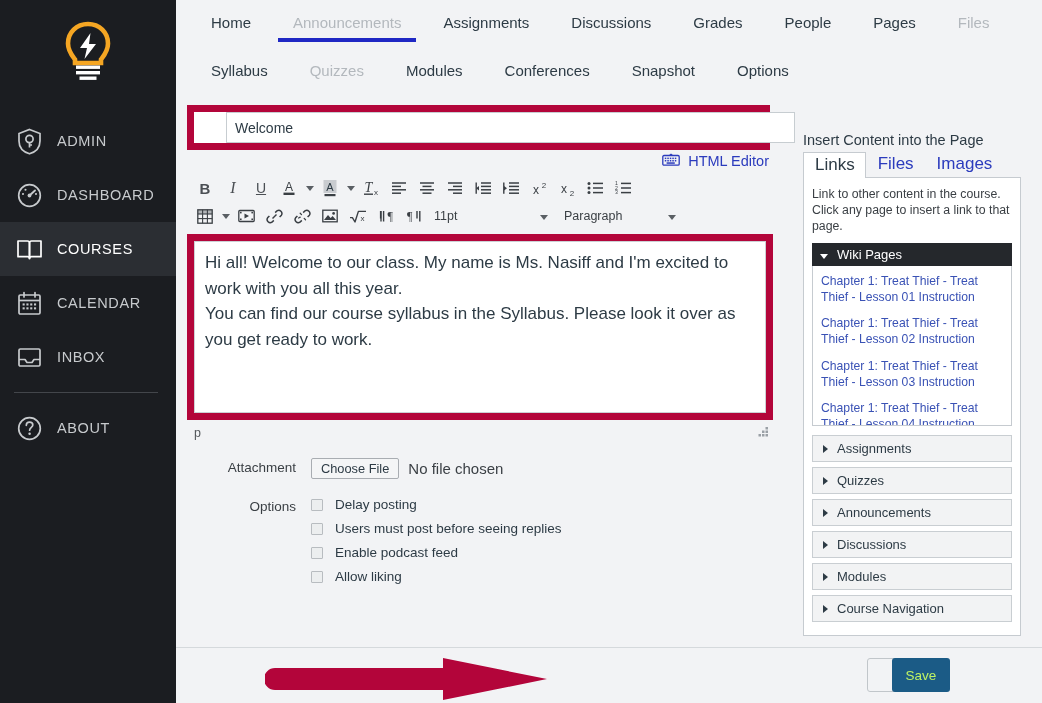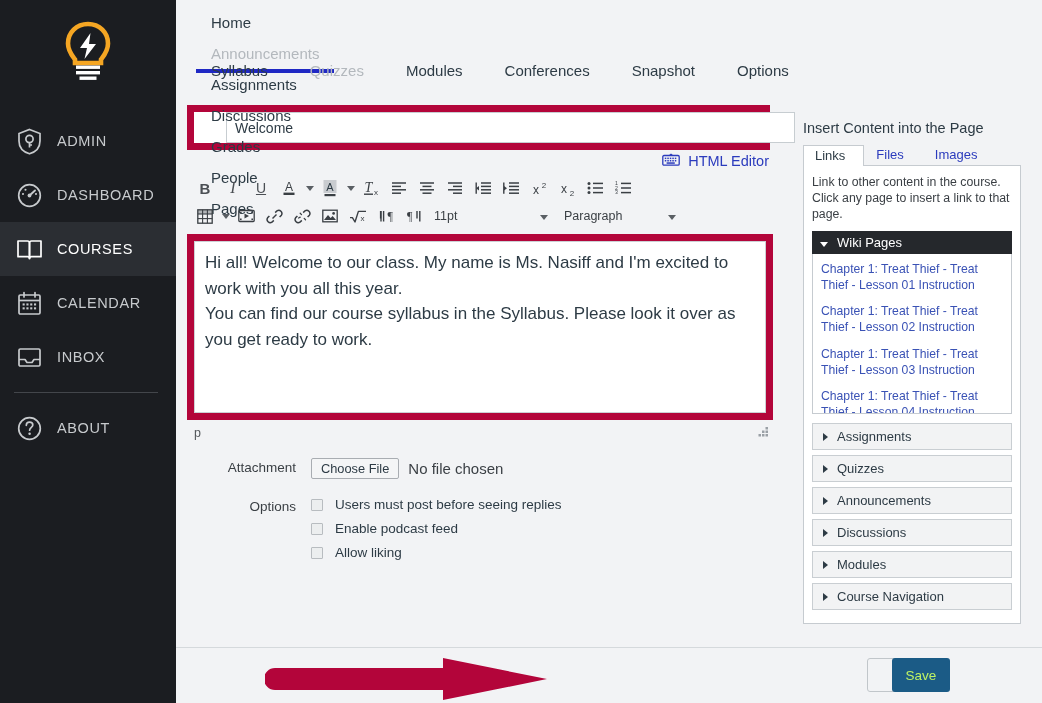--- a/index.html
+++ b/index.html
@@ -57,21 +57,21 @@
     width: 866px; height: 703px;
     background: #f2f3f5;
   }
 
   
   .tabs-area { padding: 0 0 0 0; }
   .tab-row {
     display: flex; align-items: flex-start;
     padding-left: 14px;
   }
-  .tab-row.row1 { height: 48px; flex-direction: column; }
+  .tab-row.row1 { height: 48px; }
   .tab-row.row2 { height: 47px; }
   .tab {
     position: relative;
     font-size: 15px;
     color: #2d3b45;
     padding: 14px 21px 0 21px;
     white-space: nowrap;
     cursor: pointer;
   }
   .tab.muted { color: #b3b8bd; }
@@ -177,25 +177,25 @@
     margin-bottom: 9px; font-size: 13.5px; color: #2d3b45;
   }
   .cbox {
     width: 12px; height: 12px;
     border: 1px solid #b8bcc0; background: #eceeef;
     margin-right: 12px; flex: 0 0 12px; cursor: pointer;
     border-radius: 1px;
   }
 
   
-  #rpanel { position: absolute; left: 627px; top: 120px; width: 218px; }
+  #rpanel { position: absolute; left: 627px; top: 132px; width: 218px; }
   .rp-title { font-size: 14.5px; color: #2d3b45; margin-bottom: 9px; }
   .rp-tabs { display: flex; align-items: flex-end; height: 20px; }
   .rp-tab {
-    font-size: 13px; padding: 2px 18px 3px 11px;
+    font-size: 17px; padding: 2px 10px 3px 11px;
     color: #2b3bbd; cursor: pointer;
     border: 1px solid transparent; border-bottom: none;
   }
   .rp-tab.active {
     color: #2d3b45; background: #fff;
     border-color: #c6cbd0;
     position: relative; z-index: 2; margin-bottom: -1px;
   }
   .rp-body {
     border: 1px solid #c6cbd0; background: #fff;
@@ -675,20 +675,24 @@
           <span class="no-file">No file chosen</span>
         </div>
       </div>
     </div>
 
     <div class="frow">
       <div class="flabel">Options</div>
       <div class="fctl">
         <div class="opt">
           <span class="cbox"></span>
+          <span>Delay posting</span>
+        </div>
+        <div class="opt">
+          <span class="cbox"></span>
           <span>Users must post before seeing replies</span>
         </div>
         <div class="opt">
           <span class="cbox"></span>
           <span>Enable podcast feed</span>
         </div>
         <div class="opt">
           <span class="cbox"></span>
           <span>Allow liking</span>
         </div>

